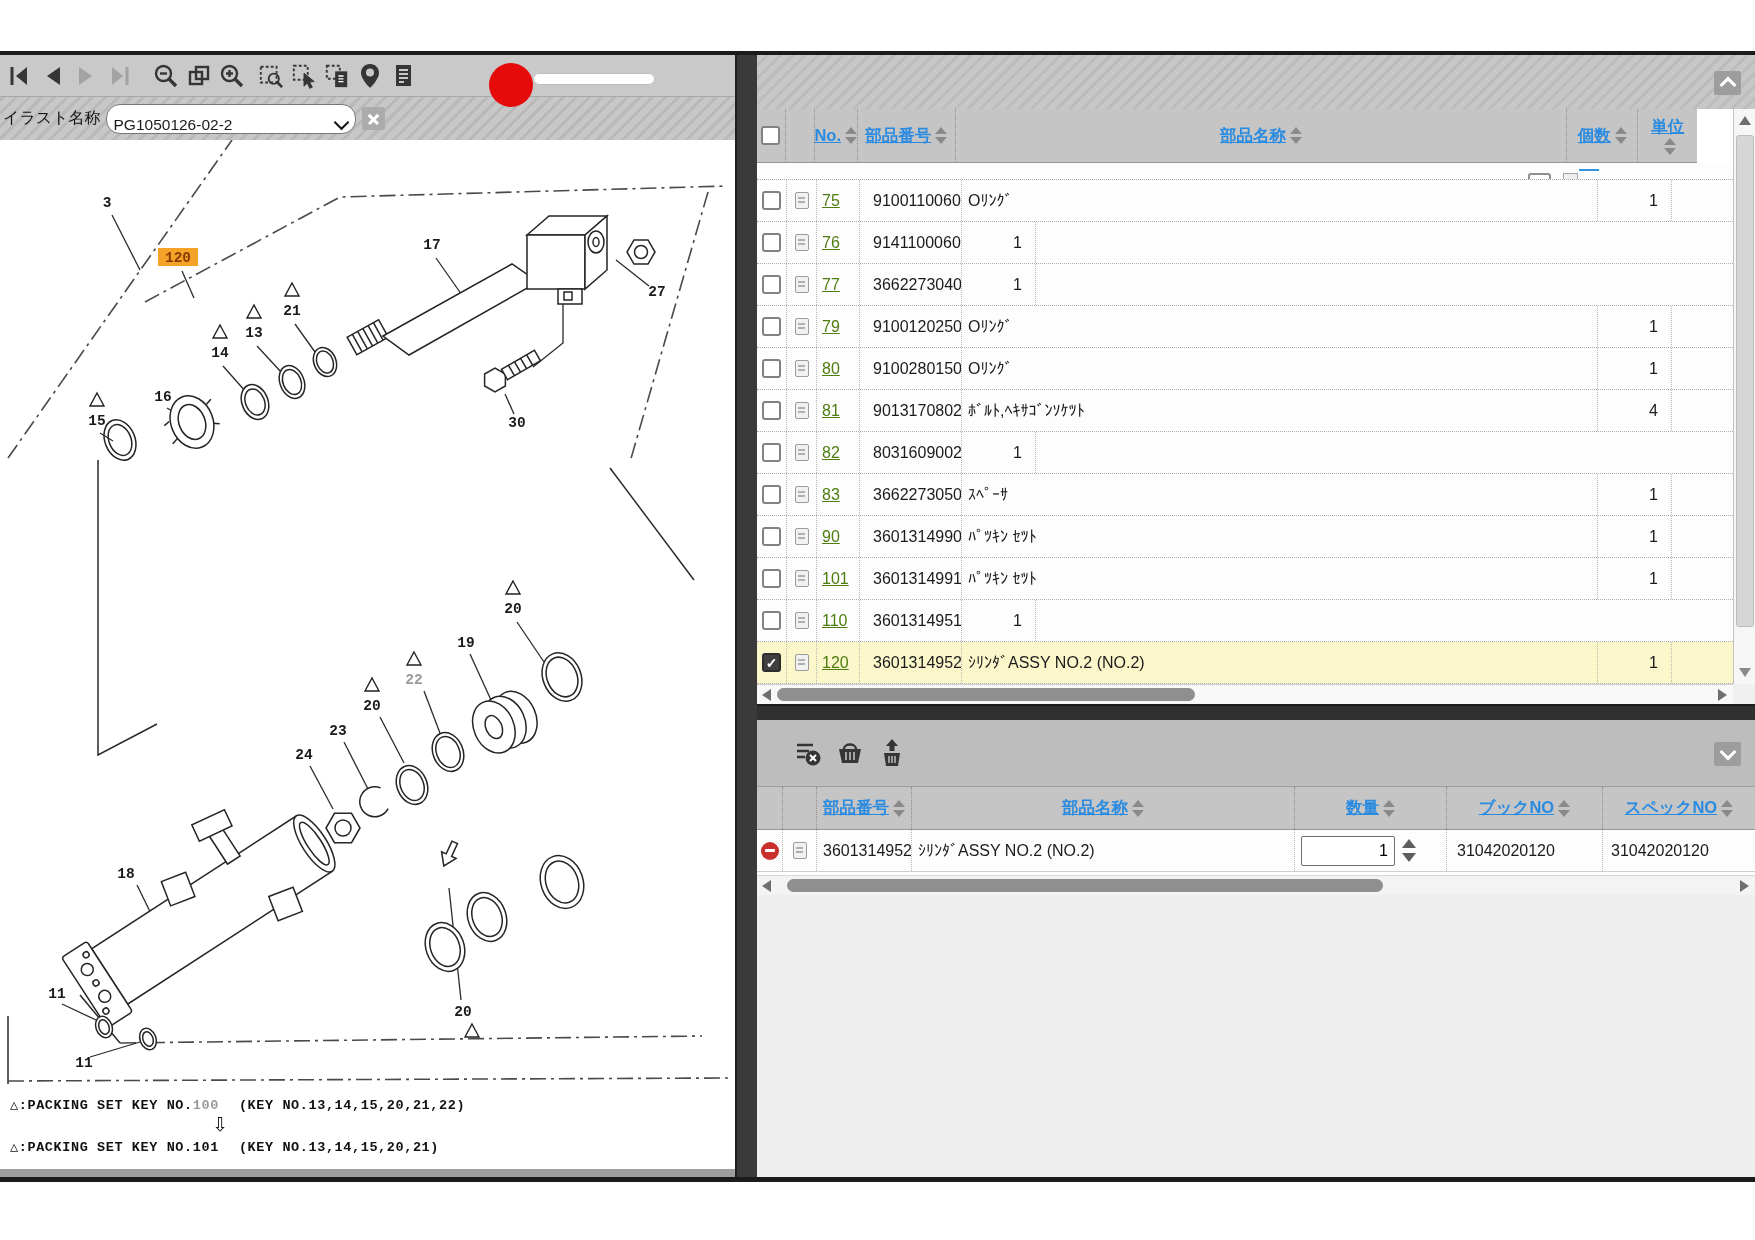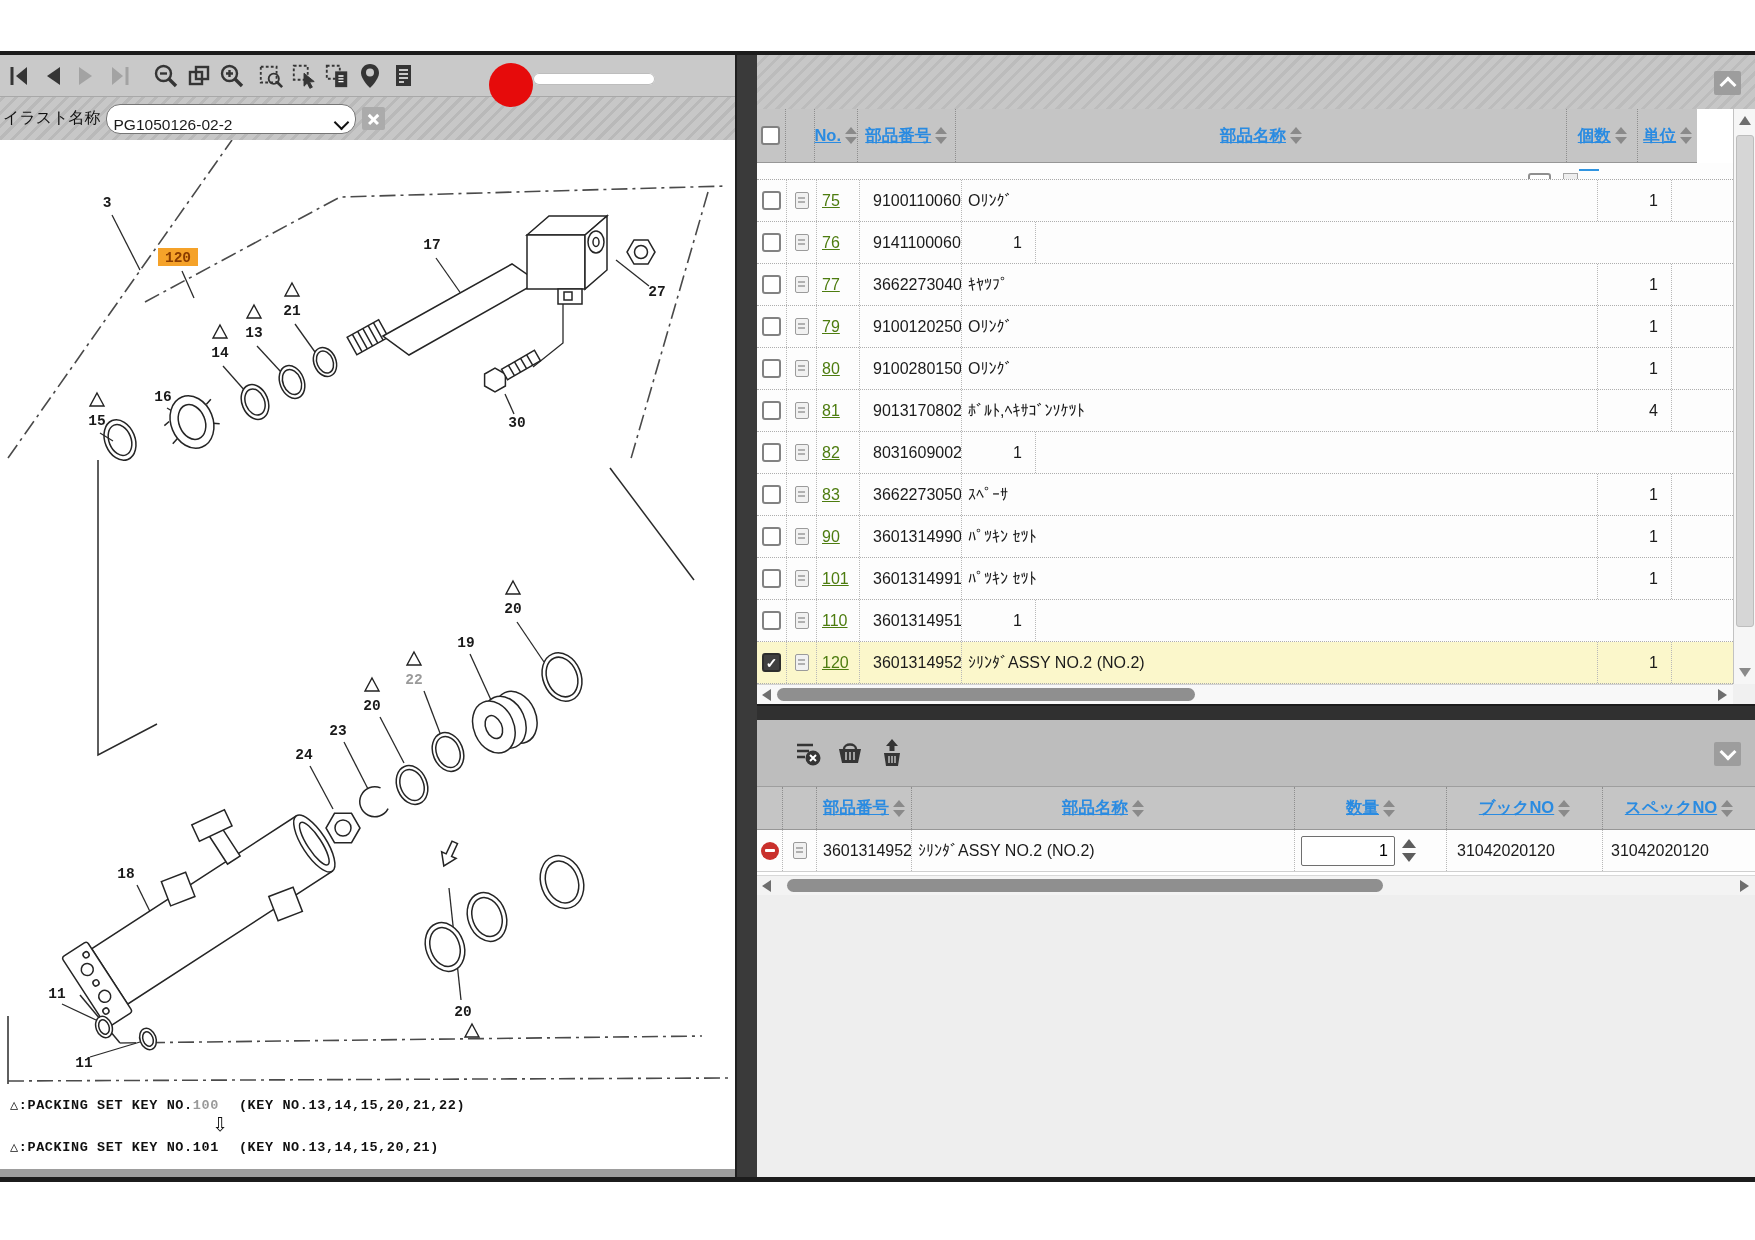--- a/index.html
+++ b/index.html
@@ -56,21 +56,21 @@
   
   .pt-header{position:absolute;left:0;top:54px;width:940px;height:54px;background:#c5c5c5;border-bottom:1px solid #979797;
              display:flex;box-sizing:border-box;}
   .hcell{display:flex;align-items:center;justify-content:center;border-right:1px dotted #8e8e8e;box-sizing:border-box;height:100%;}
   .hlabel{color:#2a8be1;font-weight:bold;font-size:16.5px;text-decoration:underline;cursor:pointer;white-space:nowrap;}
   .sort{display:inline-flex;flex-direction:column;margin-left:4px;gap:3px;cursor:pointer;}
   .s-up{width:0;height:0;border-left:6px solid transparent;border-right:6px solid transparent;border-bottom:7px solid #8a8a8a;}
   .s-dn{width:0;height:0;border-left:6px solid transparent;border-right:6px solid transparent;border-top:7px solid #8a8a8a;}
 
   .col-cb{width:30px;} .col-ic{width:30px;} .col-no{width:43px;} .col-pn{width:102px;}
-  .col-nm{width:636px;} .col-qt{width:74px;} .col-un{width:61px;border-right:none!important;}
+  .col-nm{width:636px;} .col-qt{width:74px;} .col-un{width:61px;border-right:none!important;flex-direction:column;}
 
   .pt-partial{position:absolute;left:0;top:108px;width:976px;height:17px;background:#fdfdfd;
               border-bottom:1px dotted #a9a9a9;box-sizing:border-box;overflow:hidden;}
   .pp-underline{position:absolute;left:822px;top:6px;width:20px;height:0;border-bottom:2px solid #3094e0;}
   .pp-cb{position:absolute;left:771px;top:10px;width:19px;height:12px;border:2px solid #8f8f8f;border-radius:3px;background:#fff;}
   .pp-ic{position:absolute;left:806px;top:10px;width:13px;height:10px;border:1.5px solid #a5a5a5;background:#eee;}
   .pp-dots{position:absolute;left:970px;top:10px;color:#9a9a9a;font-size:11px;letter-spacing:2px;}
 
   #pt-rows{position:absolute;left:0;top:125px;width:976px;}
   .pt-row{display:flex;height:42px;background:#fdfdfd;border-bottom:1px dotted #aeaeae;box-sizing:border-box;font-size:16px;}
@@ -576,21 +576,20 @@
             <div class="cell c-cb col-cb">
               <div class="checkbox"></div>
             </div>
             <div class="cell c-ic col-ic">
               <span class="doc-icon"></span>
             </div>
             <div class="cell c-no col-no">
               <a class="no-link">77</a>
             </div>
             <div class="cell c-pn col-pn">36622730400</div>
-            <div class="cell c-nm col-nm">ｷﾔﾂﾌﾟ</div>
             <div class="cell c-qt col-qt">1</div>
             <div class="cell col-un"></div>
           </div>
           <div class="pt-row">
             <div class="cell c-cb col-cb">
               <div class="checkbox"></div>
             </div>
             <div class="cell c-ic col-ic">
               <span class="doc-icon"></span>
             </div>

